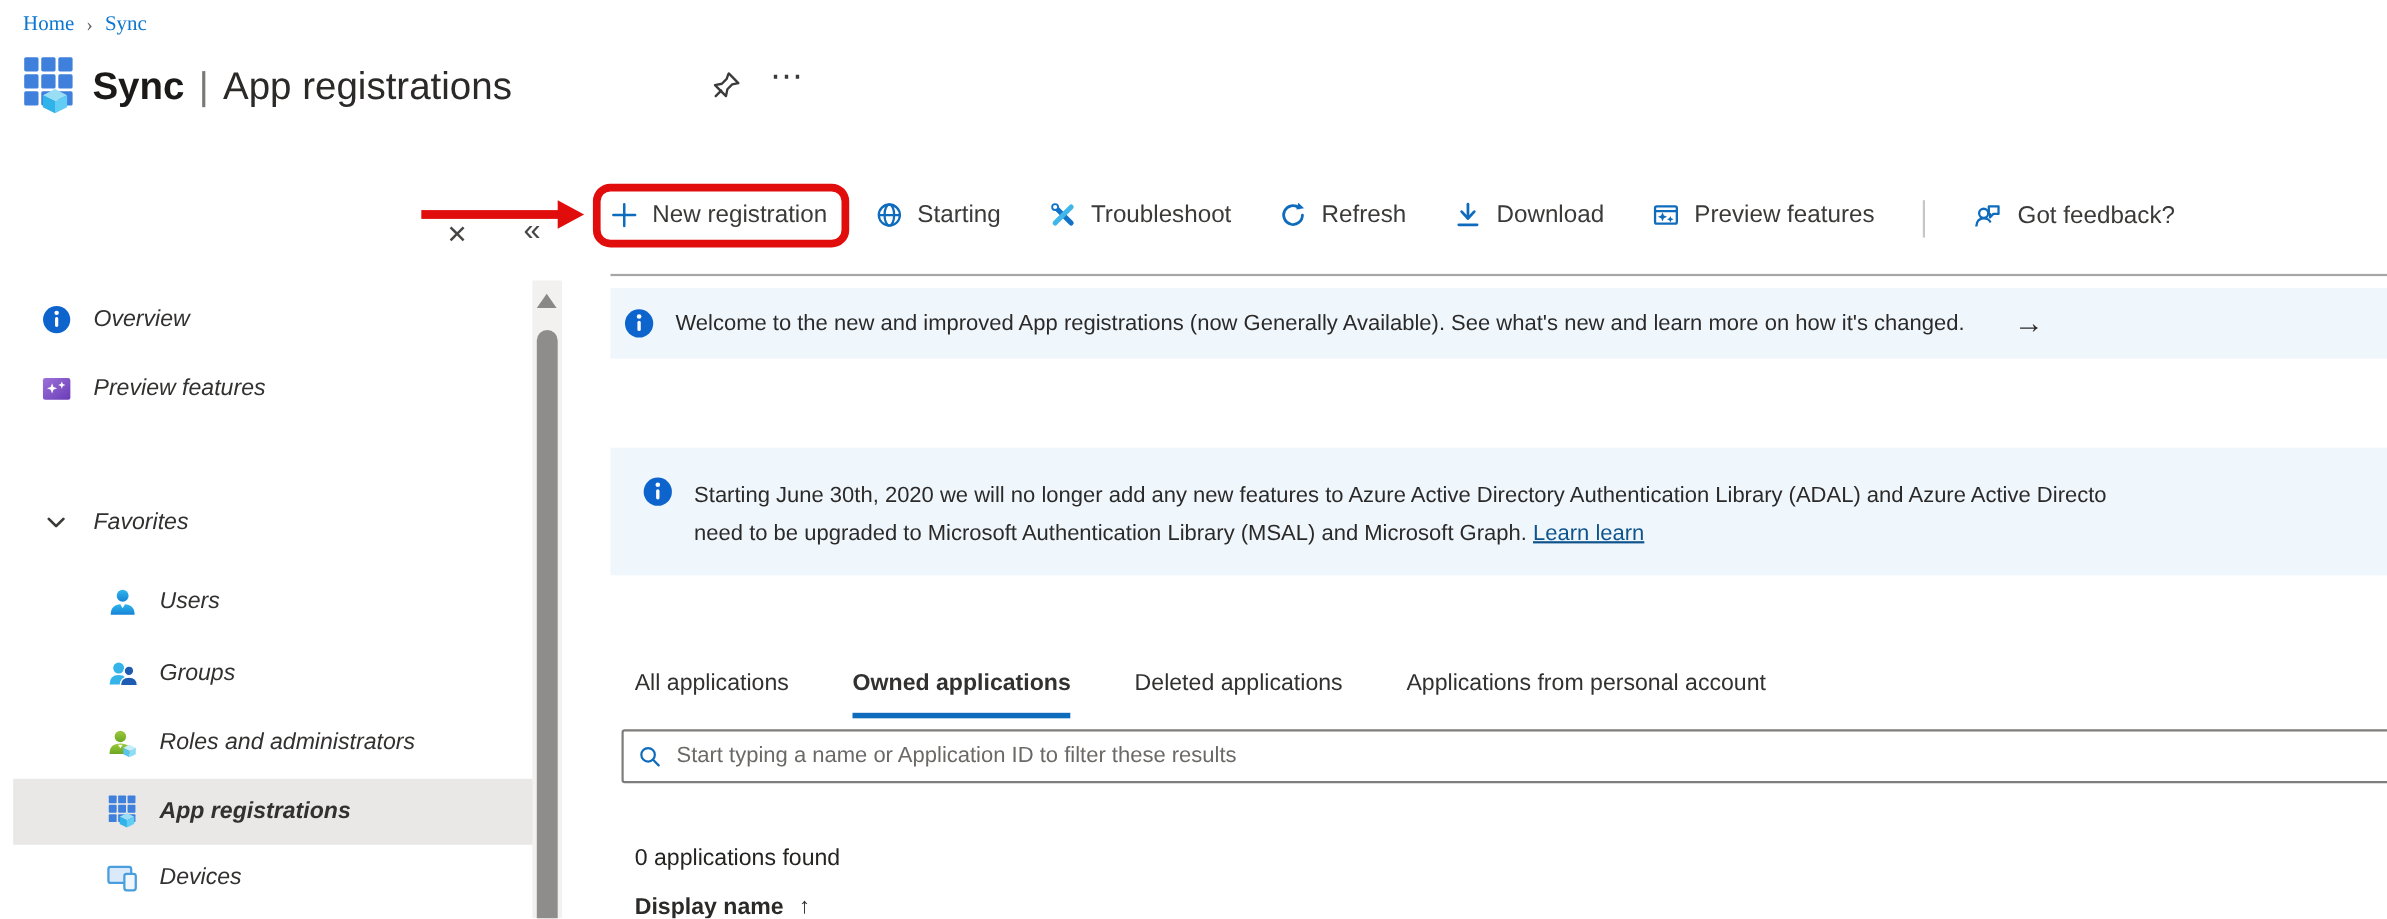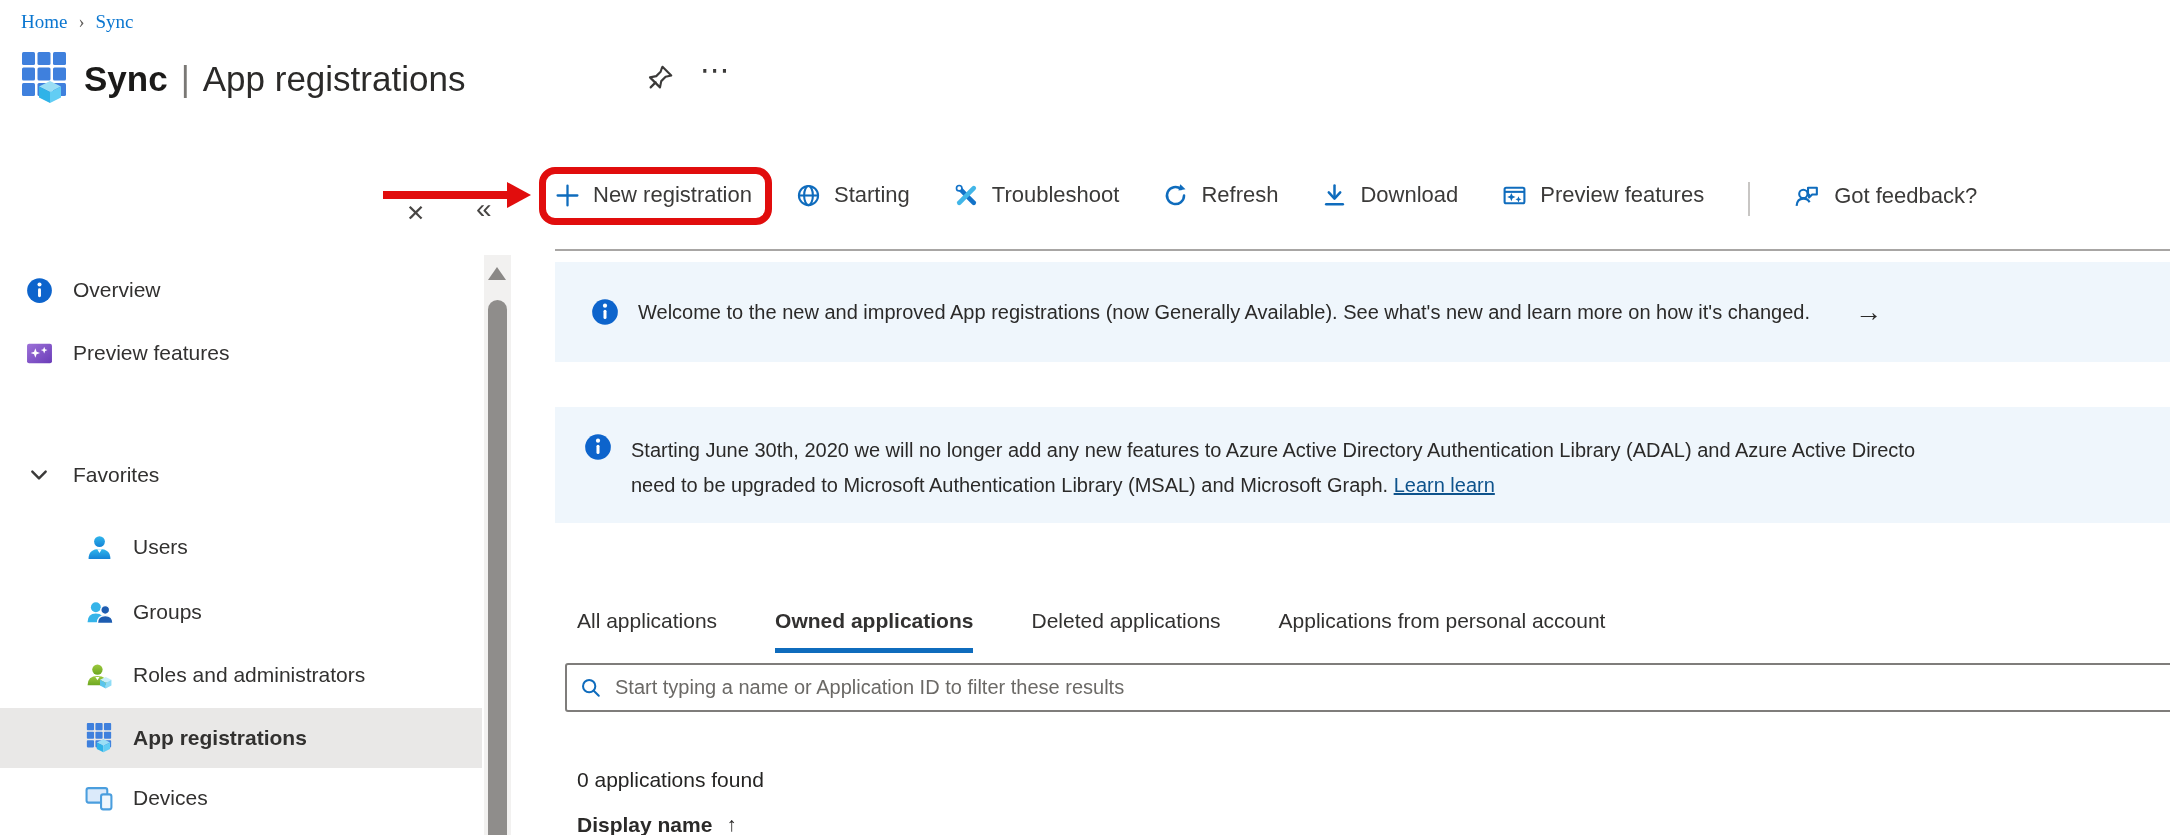--- a/index.html
+++ b/index.html
@@ -15,21 +15,21 @@
   .crumb-sep { color:#605e5c; font-size:18px; }
   
   .title-row { position:absolute; top:50px; left:21px; display:flex; align-items:center; gap:17px; }
   .page-title { font-size:35px; font-weight:400; color:#2b2a29; display:flex; align-items:center; gap:13px; }
   .t-bold { font-weight:700; color:#1b1a19; }
   .t-sep { color:#7a7875; font-weight:300; }
   .pin-btn { position:absolute; top:63px; left:645px; cursor:pointer; }
   .more-btn { position:absolute; top:52px; left:700px; font-size:30px; color:#3b3a39; letter-spacing:2px; cursor:pointer; }
   
   .sidebar { position:absolute; top:255px; left:0; width:512px; bottom:0; }
-  .side-item { position:absolute; left:0; width:482px; height:60px; display:flex; align-items:center; gap:19px; padding-left:24px; font-size:21px; color:#323130; cursor:pointer; }
+  .side-item { position:absolute; left:12px; width:482px; height:60px; display:flex; align-items:center; gap:19px; padding-left:24px; font-size:21px; color:#323130; cursor:pointer;font-style:italic; }
   .side-item .ic { width:30px; display:flex; justify-content:center; flex:0 0 30px; }
   .side-item.sub { padding-left:84px; }
   .side-item.selected { background:#e9e8e7; font-weight:700; }
   .sb-track { position:absolute; left:484px; top:0; width:27px; bottom:0; background:#f2f1f0; }
   .sb-up { position:absolute; left:4px; top:12px; width:0; height:0; border-left:9px solid transparent; border-right:9px solid transparent; border-bottom:13px solid #8a8886; }
   .sb-thumb { position:absolute; left:4px; top:45px; width:19px; bottom:-12px; background:#8f8d8b; border-radius:10px; }
   
   .menu-close { position:absolute; left:406px; top:200px; font-size:23px; color:#484644; z-index:0; cursor:pointer; }
   .menu-collapse { position:absolute; left:476px; top:193px; font-size:28px; color:#484644; z-index:0; cursor:pointer; }
   
@@ -38,21 +38,21 @@
   .tb-sep { width:2px; height:34px; background:#c8c6c4; }
   .toolbar-divider { position:absolute; left:555px; right:0; top:249px; height:2px; background:#a8a6a4; }
   
   .highlight-target { position:relative; }
   .red-box { position:absolute; left:-16px; top:-15px; right:-20px; bottom:-17px; border:7px solid #e10d0d; border-radius:16px; pointer-events:none; z-index:4; }
   .red-arrow { position:absolute; right:calc(100% + 24px); top:50%; transform:translateY(-50%); display:flex; align-items:center; z-index:3; pointer-events:none; }
   .red-arrow .shaft { width:126px; height:8px; background:#e10d0d; }
   .red-arrow .head { width:0; height:0; border-left:24px solid #e10d0d; border-top:13px solid transparent; border-bottom:13px solid transparent; margin-left:-2px; }
   
   .banner { background:#eff6fc; position:absolute; left:555px; right:0; overflow:hidden; }
-  .banner1 { top:262px; height:100px; display:flex; align-items:center; gap:19px; padding-left:36px; font-size:20px; color:#2b2a29; }
+  .banner1 { top:262px; height:64px; display:flex; align-items:center; gap:19px; padding-left:12px; font-size:20px; color:#2b2a29; }
   .banner1 .go-arrow { font-size:27px; margin-left:26px; color:#2b2a29; cursor:pointer; }
   .banner2 { top:407px; height:116px; display:flex; align-items:flex-start; gap:19px; padding:26px 0 0 29px; font-size:20px; color:#2b2a29; }
   .banner2 .lines { line-height:35px; }
   .learn-more { color:#0e538c; text-decoration:underline; cursor:pointer; }
   
   .tabs { position:absolute; left:577px; top:589px; display:flex; gap:58px; font-size:21px; color:#323130; }
   .tab { padding-bottom:15px; border-bottom:5px solid transparent; cursor:pointer;margin-top:20px; }
   .tab.active { font-weight:700; border-color:#0f6cbd; }
   
   .search-box { position:absolute; left:565px; top:663px; width:1630px; height:49px; border:2px solid #7f7d7b; border-radius:3px; background:#fff; display:flex; align-items:center; gap:13px; padding-left:13px; }

